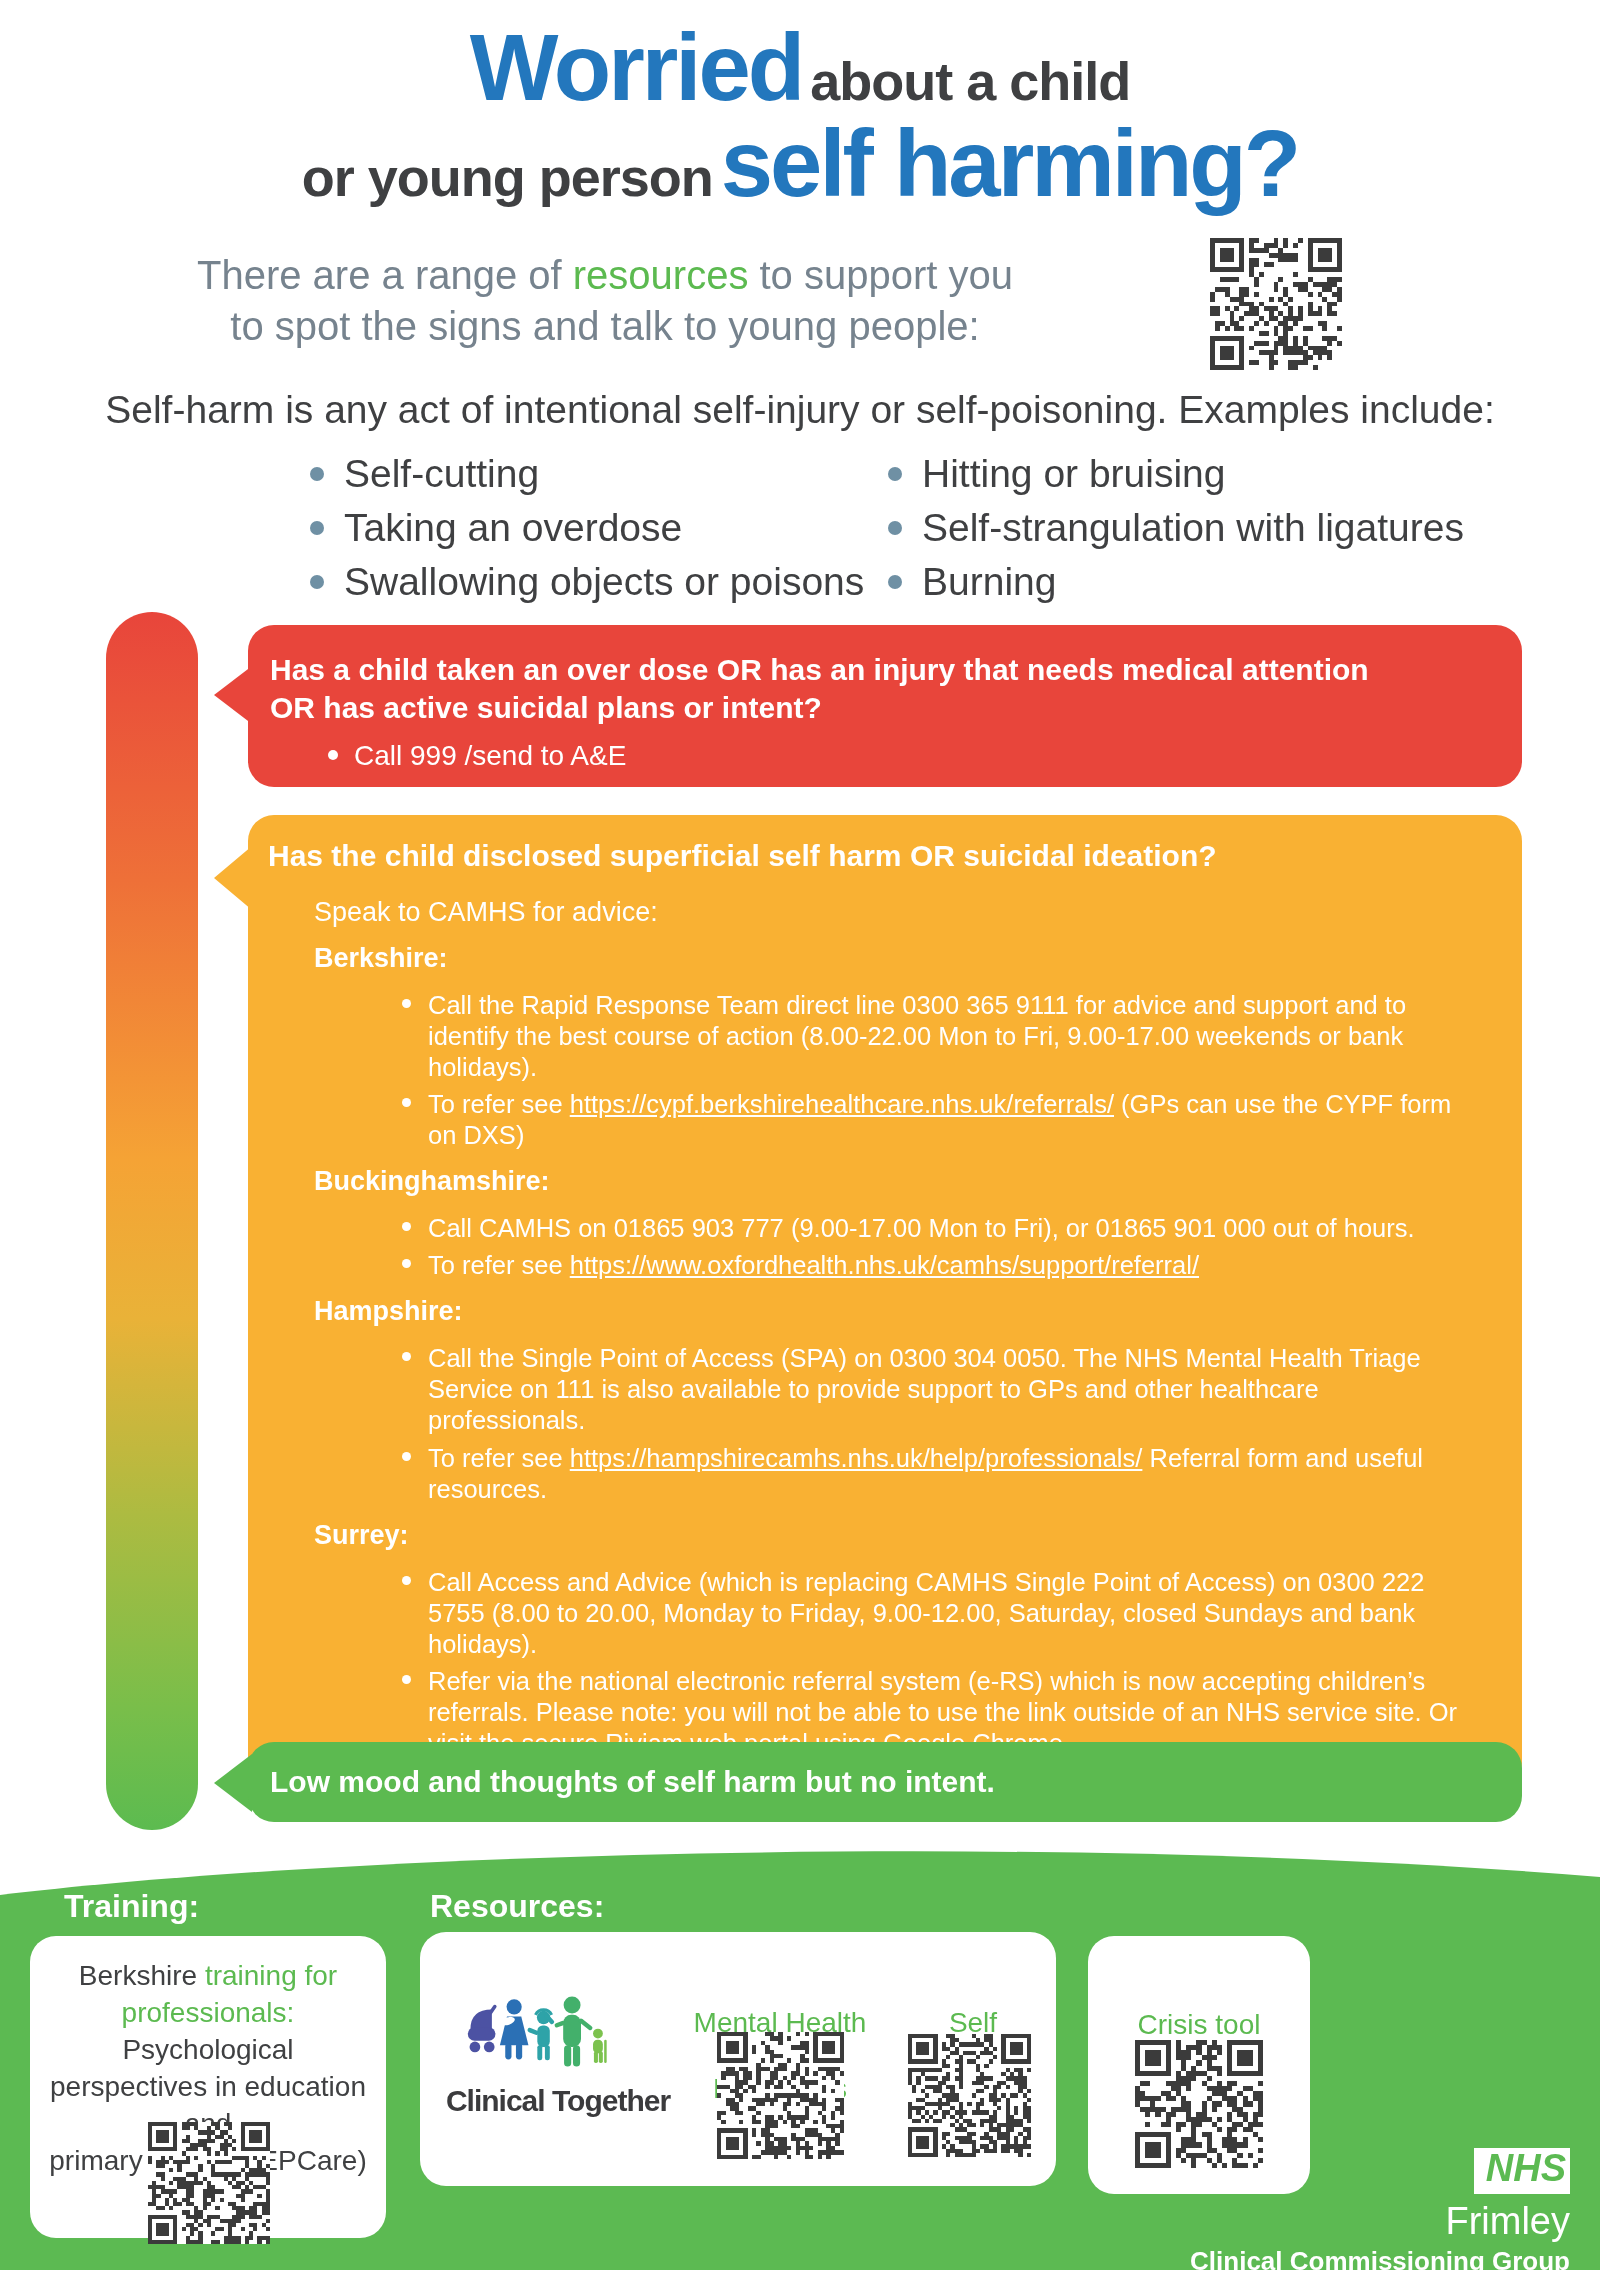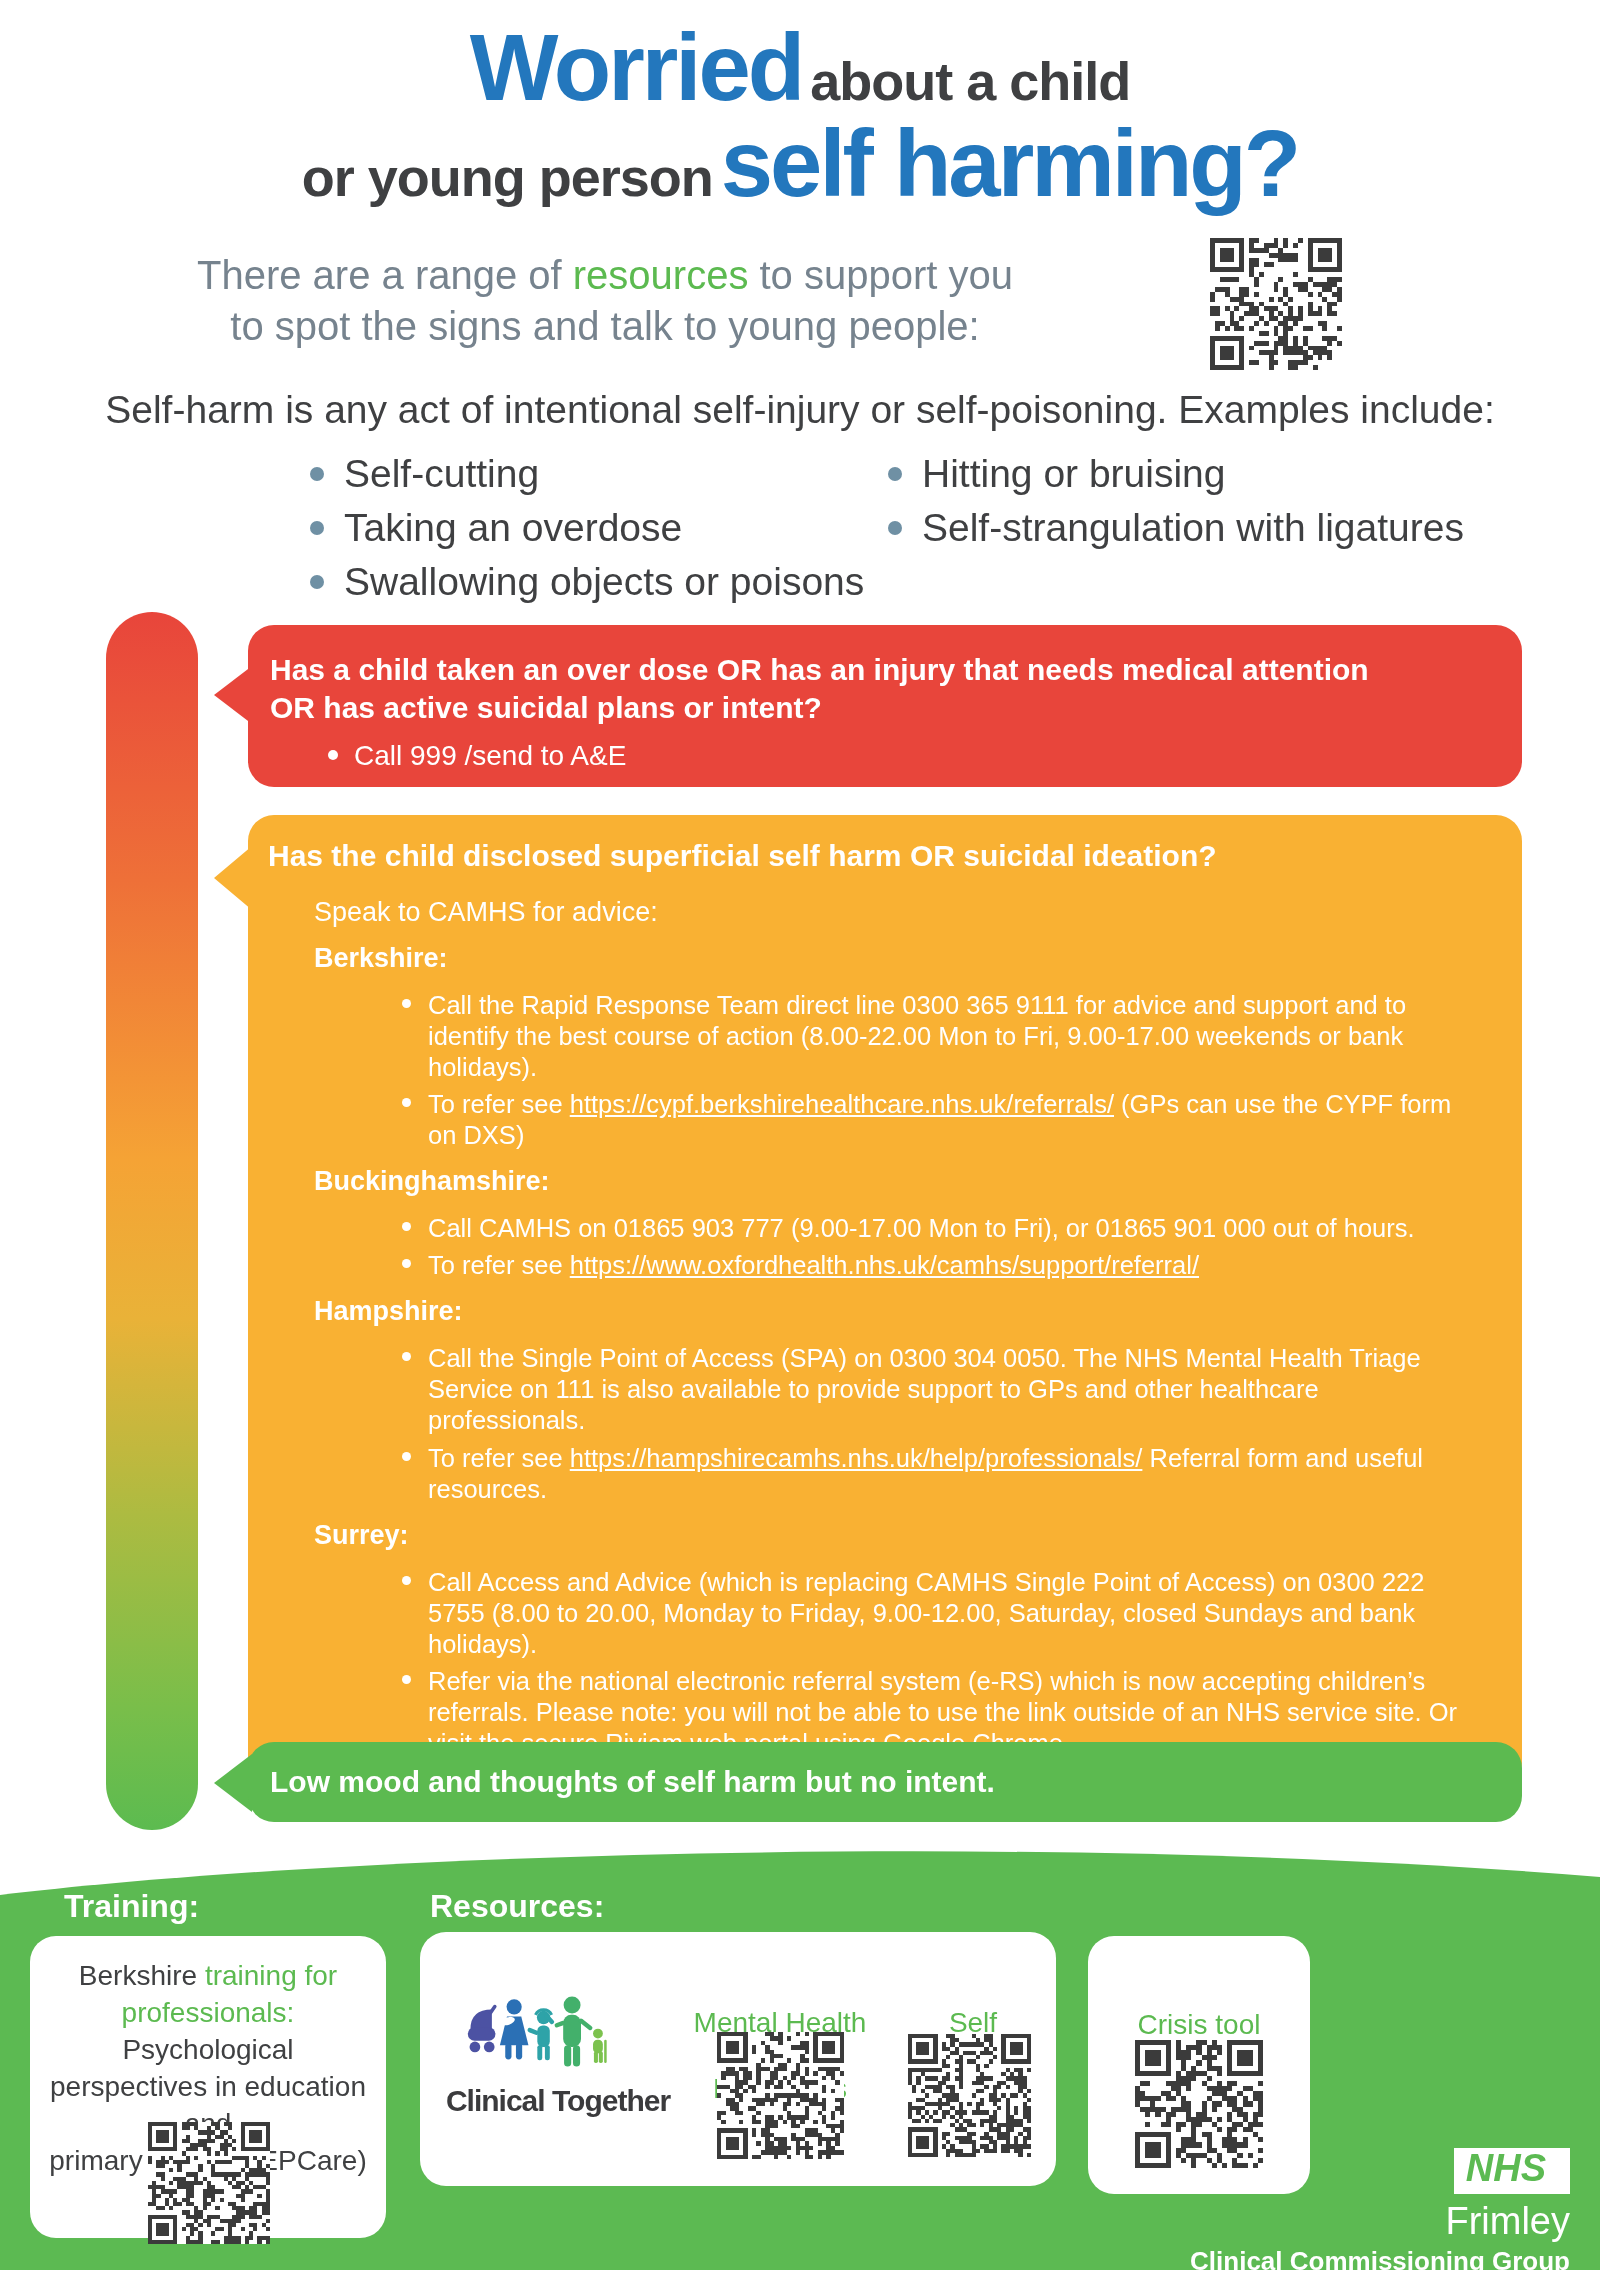--- a/index.html
+++ b/index.html
@@ -96,21 +96,21 @@
   .qr-mh{position:absolute;left:297px;top:100px;width:127px;height:127px;}
   .label-sh{left:478px;top:26px;width:150px;}
   .qr-sh{position:absolute;left:488px;top:102px;width:123px;height:123px;}
 
   .card-crisis{left:1088px;top:1936px;width:222px;height:258px;}
   .label-crisis{left:10px;top:24px;width:202px;}
   .qr-crisis{position:absolute;left:47px;top:104px;width:128px;height:128px;}
 
   .nhs-block{position:absolute;left:1100px;top:2148px;width:470px;text-align:right;color:#ffffff;}
   .nhs-box{display:inline-block;background:#ffffff;color:#5CBA52;font-size:38px;font-weight:bold;
-    font-style:italic;padding:1px 24px 5px 12px;letter-spacing:0;line-height:1.05;margin-left:48px;}
+    font-style:italic;padding:1px 4px 5px 12px;letter-spacing:0;line-height:1.05;margin-left:48px;}
   .nhs-org{font-size:38px;font-weight:normal;margin-top:8px;line-height:1.05;}
   .nhs-suborg{font-size:26px;font-weight:bold;margin-top:6px;line-height:1.05;}
 </style>
 </head>
 <body>
 
 <div class="poster">
 
   <div class="title">
     <div class="title-line">
@@ -360,20 +360,21 @@
 
   <div class="intro-heading">Self-harm is any act of intentional self-injury or self-poisoning. Examples include:</div>
   <ul class="examples examples-col1">
     <li>Self-cutting</li>
     <li>Taking an overdose</li>
     <li>Swallowing objects or poisons</li>
   </ul>
   <ul class="examples examples-col2">
     <li>Hitting or bruising</li>
     <li>Self-strangulation with ligatures</li>
+    <li>Burning</li>
   </ul>
 
   <div class="grad-bar"></div>
 
   <div class="tail tail-red"></div>
   <div class="bubble red-box">
     <div class="box-question">Has a child taken an over dose OR has an injury that needs medical attention
 OR has active suicidal plans or intent?</div>
     <div class="bullet-999">Call 999 /send to A&amp;E</div>
   </div>

